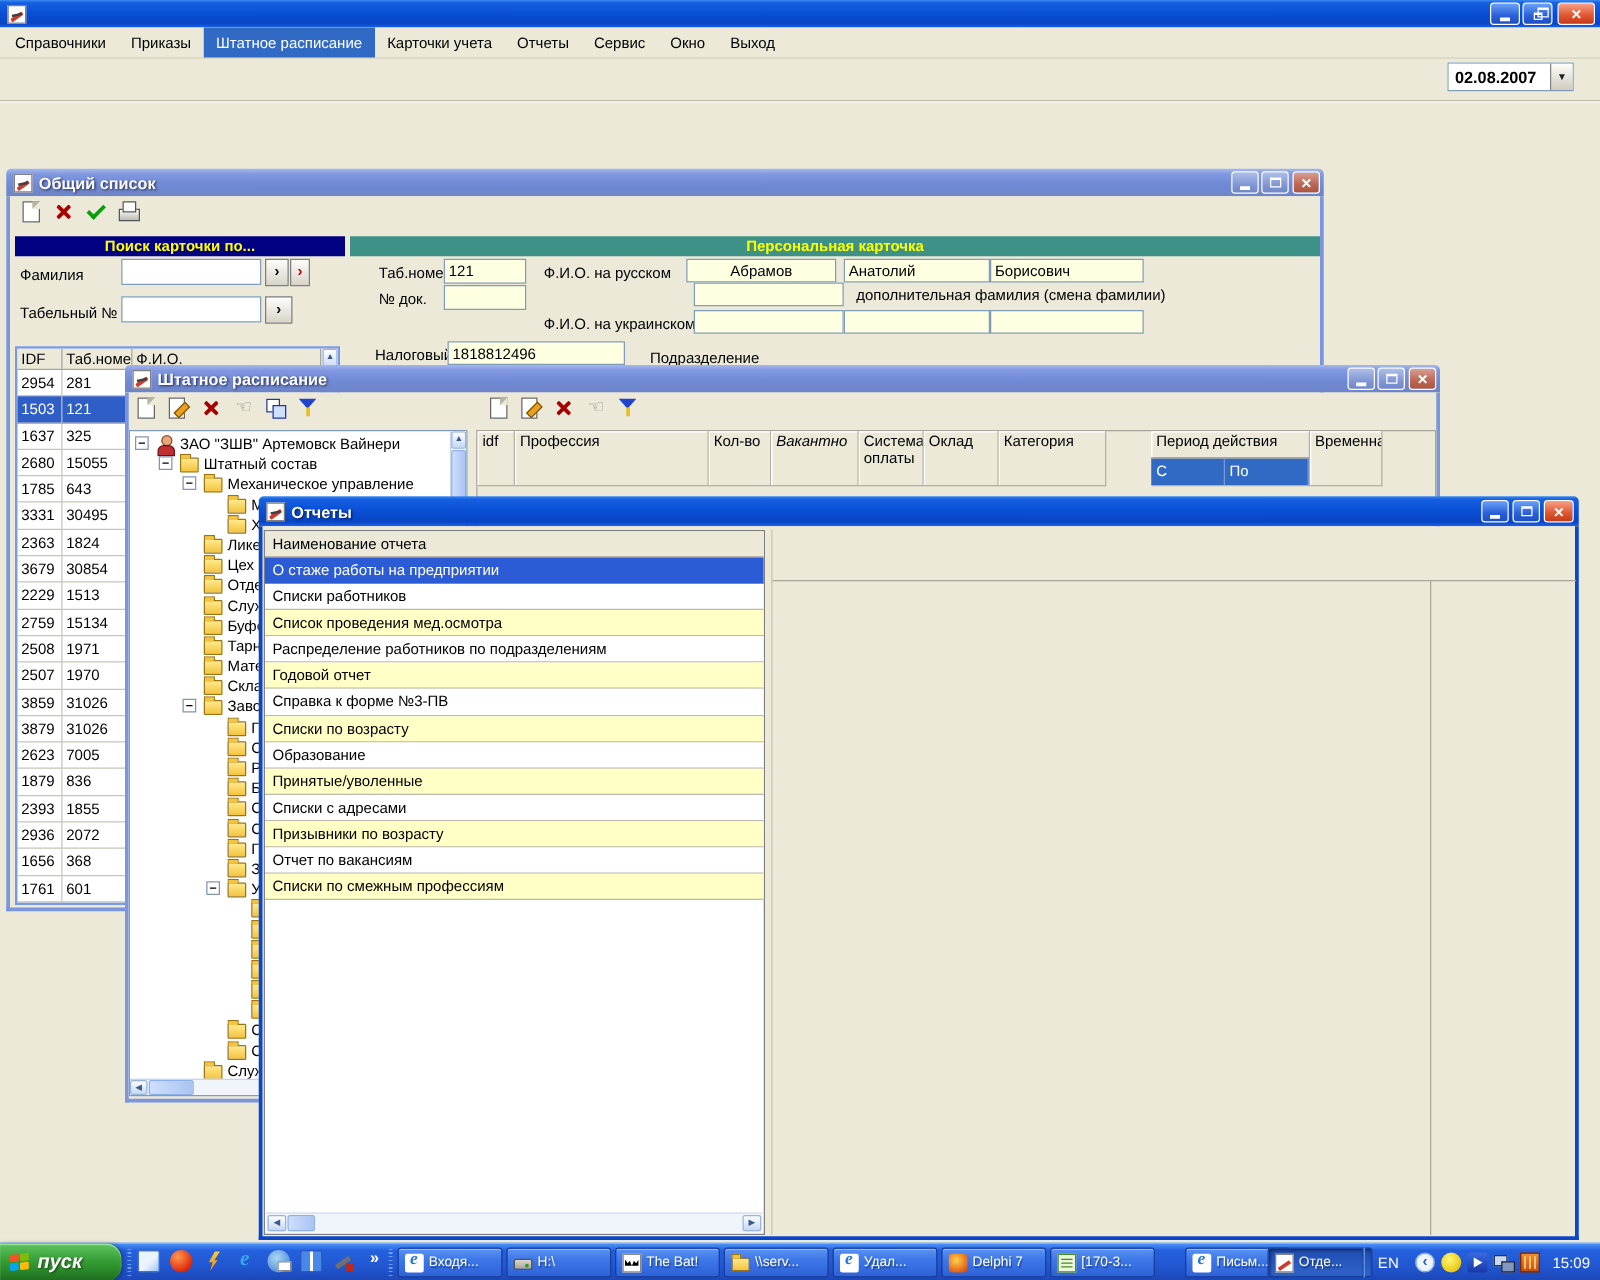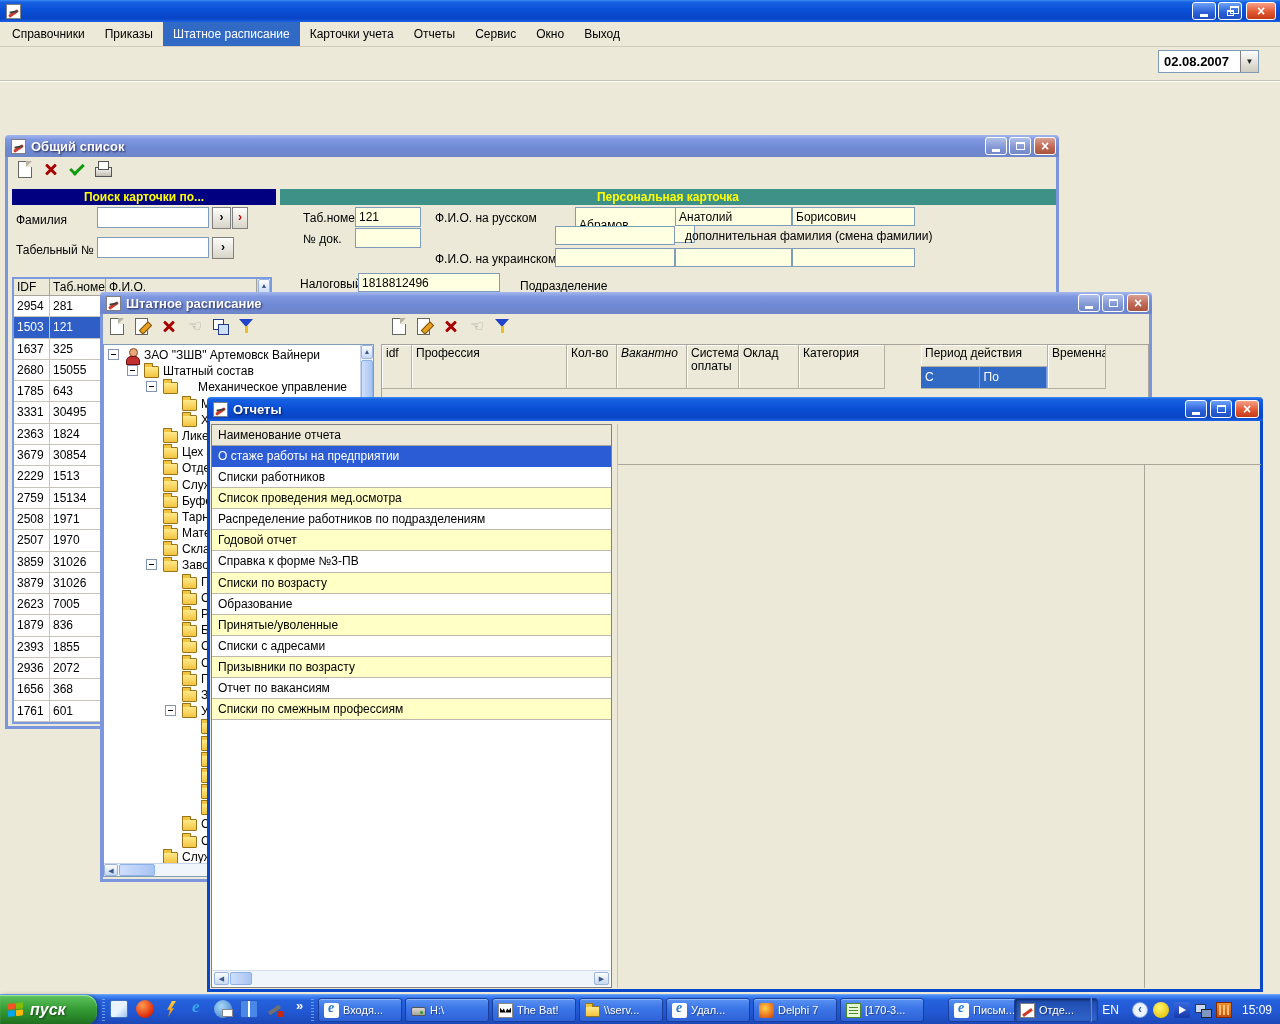--- a/index.html
+++ b/index.html
@@ -366,21 +366,21 @@
             <span class="sa" style="left:0;bottom:0;width:12px;height:16px;">▼</span>
           </div>
         </div>
 
         <div class="phead" id="gl-card-head" style="left:272px;top:32px;width:776px;height:16px;background:#3d9186;">Персональная карточка</div>
         <span class="lbl" style="left:295px;top:54px;">Таб.номер</span>
         <input class="fld yel" style="left: 347px; top: 50px; width: 66px; height: 20px;" value="121">
         <span class="lbl" style="left:295px;top:75px;">№ док.</span>
         <input class="fld yel" style="left: 347px; top: 71px; width: 66px; height: 20px;" value="">
         <span class="lbl" style="left:427px;top:54px;">Ф.И.О. на русском</span>
-        <input class="fld yel" style="left: 567px; top: 50px; width: 120px; height: 36px;" value="Абрамов">
+        <input class="fld yel" style="left: 541px; top: 50px; width: 120px; height: 19px; text-align: center;" value="Абрамов">
         <input class="fld yel" style="left: 667px; top: 50px; width: 117px; height: 19px;" value="Анатолий">
         <input class="fld yel" style="left: 784px; top: 50px; width: 123px; height: 19px;" value="Борисович">
         <input class="fld yel" style="left: 547px; top: 69px; width: 120px; height: 19px;" value="">
         <span class="lbl" style="left:677px;top:72px;">дополнительная фамилия (смена фамилии)</span>
         <span class="lbl" style="left:427px;top:95px;">Ф.И.О. на украинском</span>
         <input class="fld yel" style="left: 547px; top: 91px; width: 120px; height: 19px;" value="">
         <input class="fld yel" style="left: 667px; top: 91px; width: 117px; height: 19px;" value="">
         <input class="fld yel" style="left: 784px; top: 91px; width: 123px; height: 19px;" value="">
         <span class="lbl" style="left:292px;top:120px;">Налоговый №</span>
         <input class="fld yel" style="left: 350px; top: 116px; width: 142px; height: 19px;" value="1818812496">
@@ -427,21 +427,21 @@
                 <div class="tlabel" style="left: 40px;">ЗАО "ЗШВ" Артемовск Вайнери</div>
               </div>
               <div class="trow">
                 <div class="tg" style="left: 23px;"></div>
                 <div class="tic ic-folder-t" style="left: 40px;"></div>
                 <div class="tlabel" style="left: 59px;">Штатный состав</div>
               </div>
               <div class="trow">
                 <div class="tg" style="left: 42px;"></div>
                 <div class="tic ic-folder-t" style="left: 59px;"></div>
-                <div class="tlabel" style="left: 78px; margin-left: 16px;">Механическое управление</div>
+                <div class="tlabel" style="left: 78px;">Механическое управление</div>
               </div>
               <div class="trow">
                 <div class="tic ic-folder-t" style="left: 78px;"></div>
                 <div class="tlabel" style="left: 97px;">М</div>
               </div>
               <div class="trow">
                 <div class="tic ic-folder-t" style="left: 78px;"></div>
                 <div class="tlabel" style="left: 97px;">Х</div>
               </div>
               <div class="trow">

